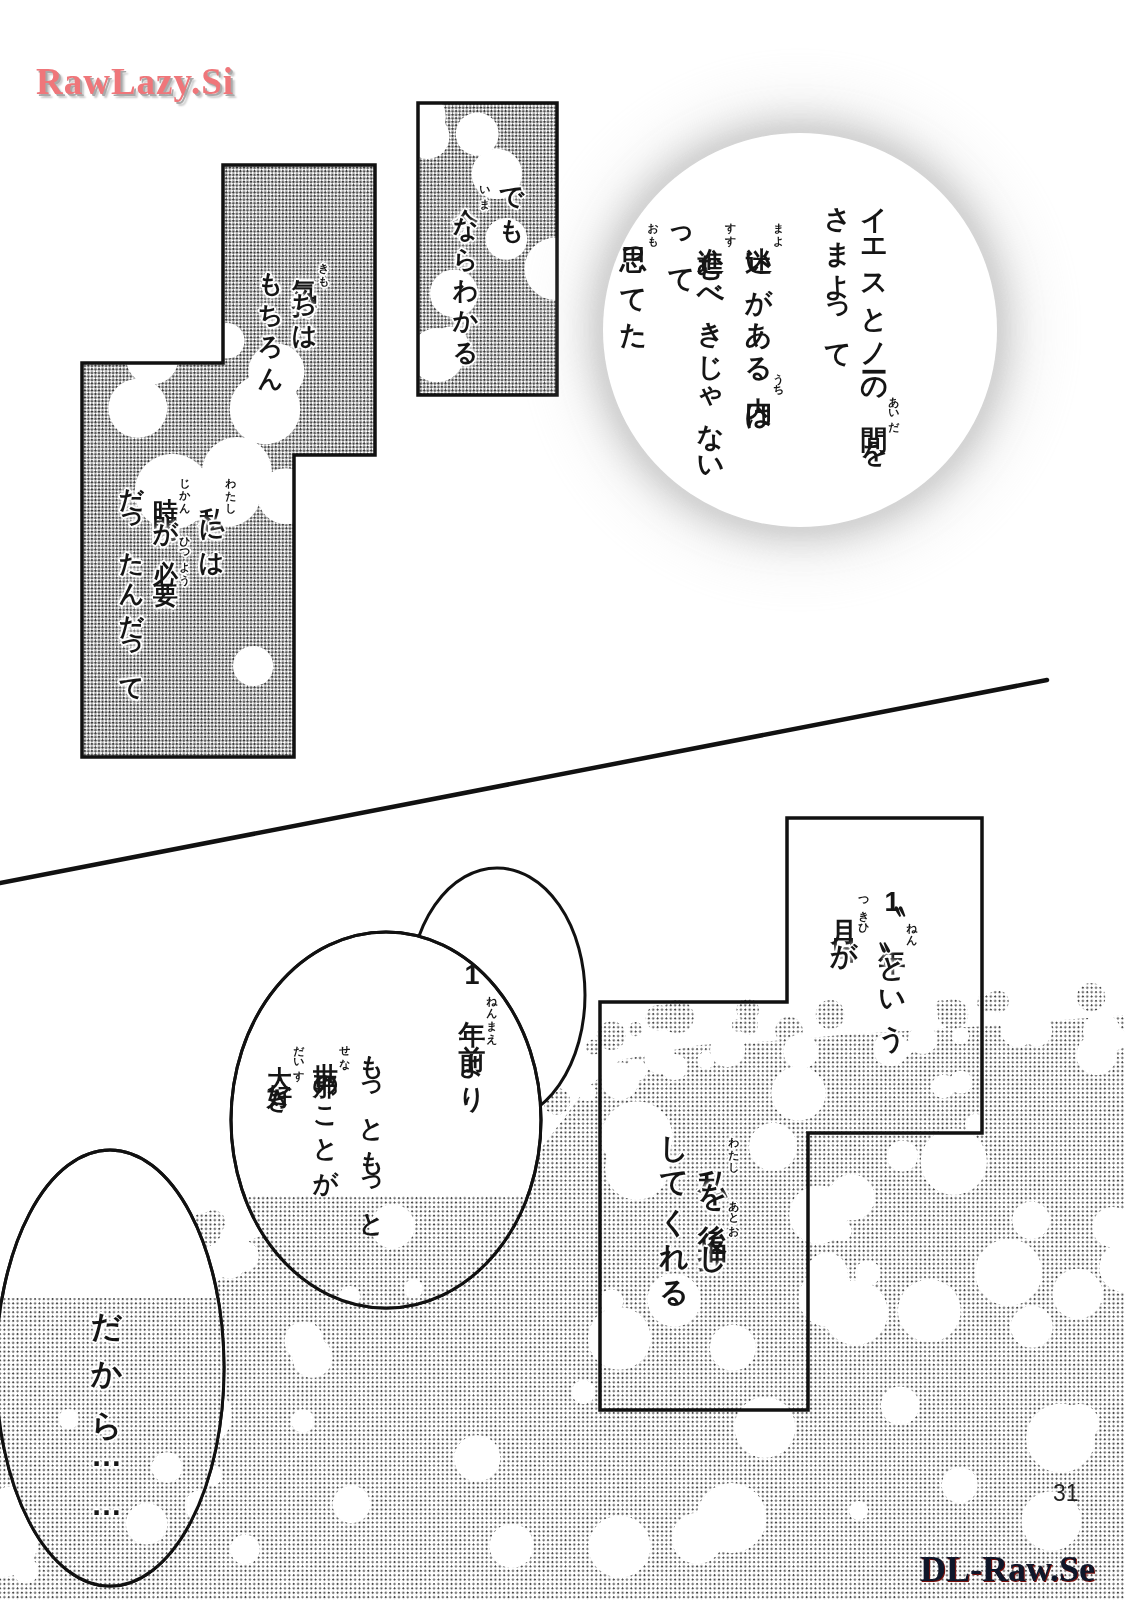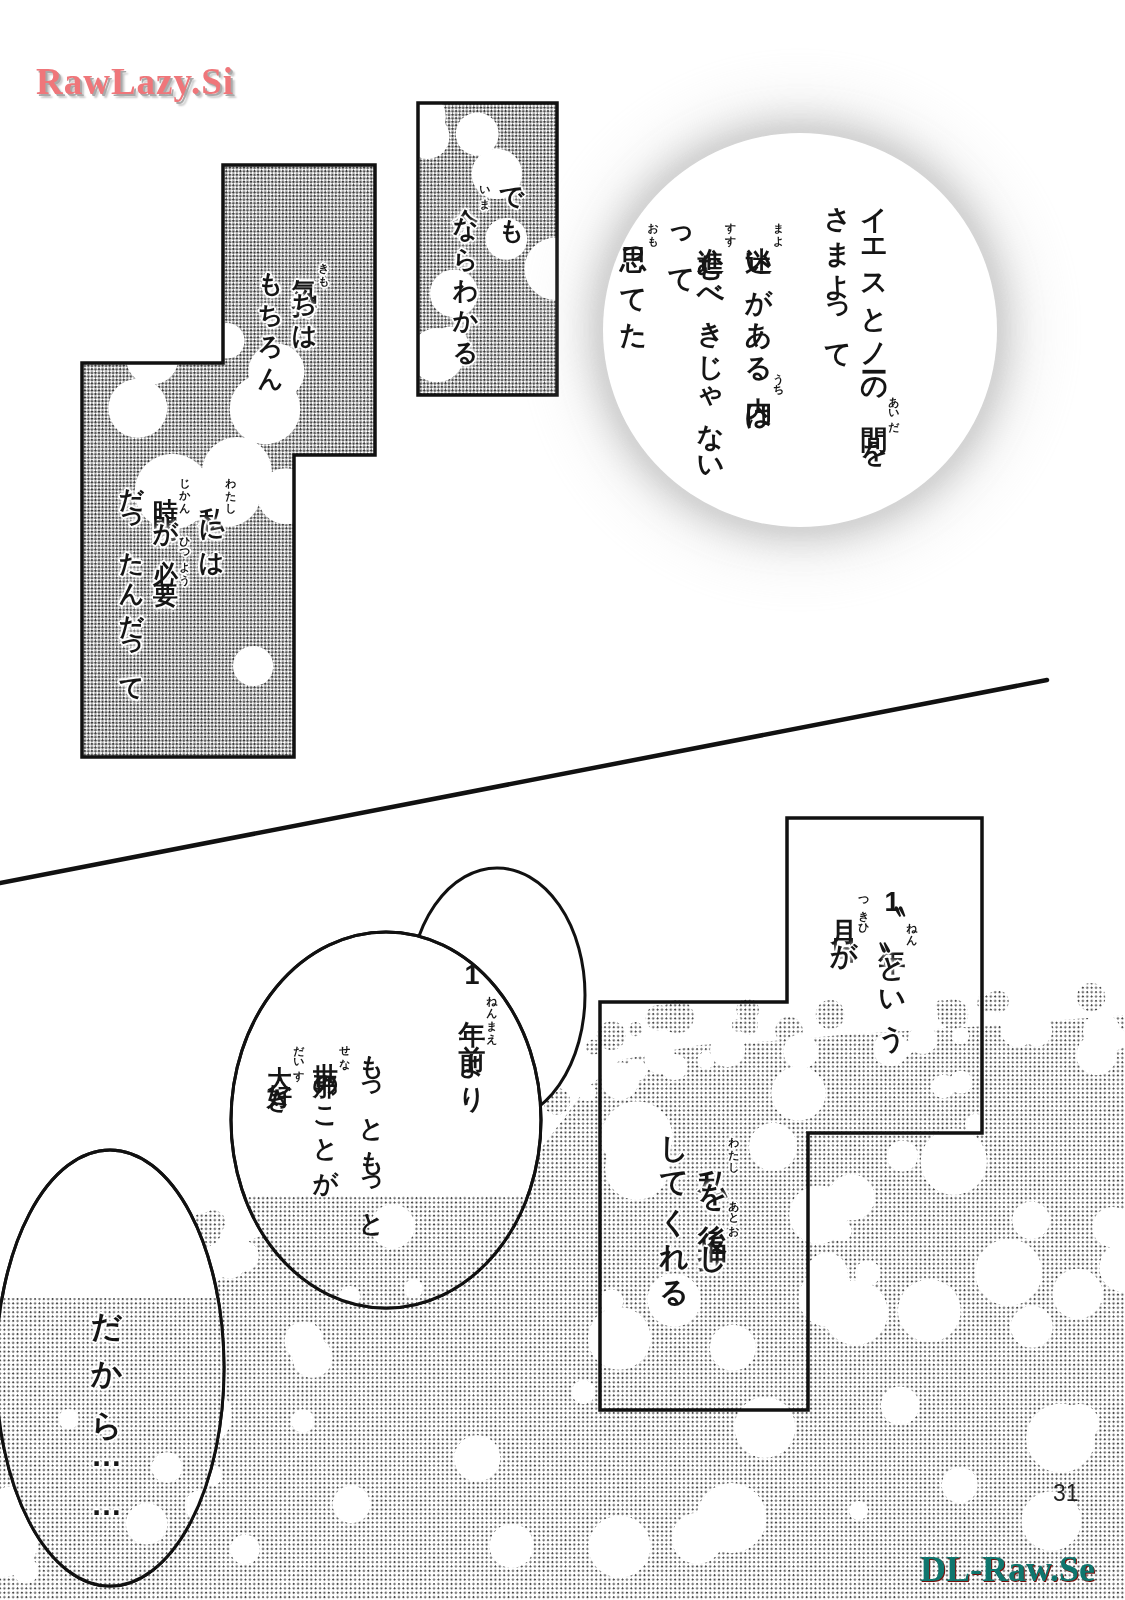--- a/index.html
+++ b/index.html
@@ -29,21 +29,21 @@
   #t-year .vline:nth-child(2){margin-top:6px;}
   #t-push{top:1115px;right:385px;height:290px;font-size:29px;}
   #t-push .vline:nth-child(1){margin-top:14px;}
   #t-yearago{top:960px;right:627px;height:160px;font-size:27px;}
   #t-love{top:1038px;right:740px;height:200px;font-size:25px;}
   #t-dakara{top:1290px;right:1002px;height:290px;font-size:31px;letter-spacing:14px;}
   #wm-top{position:absolute;left:36px;top:20px;z-index:4;font-family:"Liberation Serif",serif;
     font-weight:700;font-size:37px;letter-spacing:1px;color:#ef767a;
     text-shadow:2px 2px 0 #a9a9a9,4px 4px 2px #c9c9c9;margin-top:40px;}
   #wm-bottom{position:absolute;right:30px;top:1548px;z-index:4;font-family:"Liberation Serif",serif;
-    font-weight:700;font-size:36px;color:#0f766e;text-shadow:1px 1px 0 #7c120d;}
+    font-weight:700;font-size:36px;color:#0f172a;text-shadow:1px 1px 0 #7c120d;}
   #page-num{position:absolute;left:1053px;top:1480px;z-index:4;font-size:23px;font-weight:400;color:#222;}
 </style>
 </head>
 <body>
 
 <div id="page">
 
   <svg id="art" width="1125" height="1600" viewBox="0 0 1125 1600">
     <defs>
       <pattern id="pDense" width="5" height="5" patternUnits="userSpaceOnUse" patternTransform="rotate(45)">

